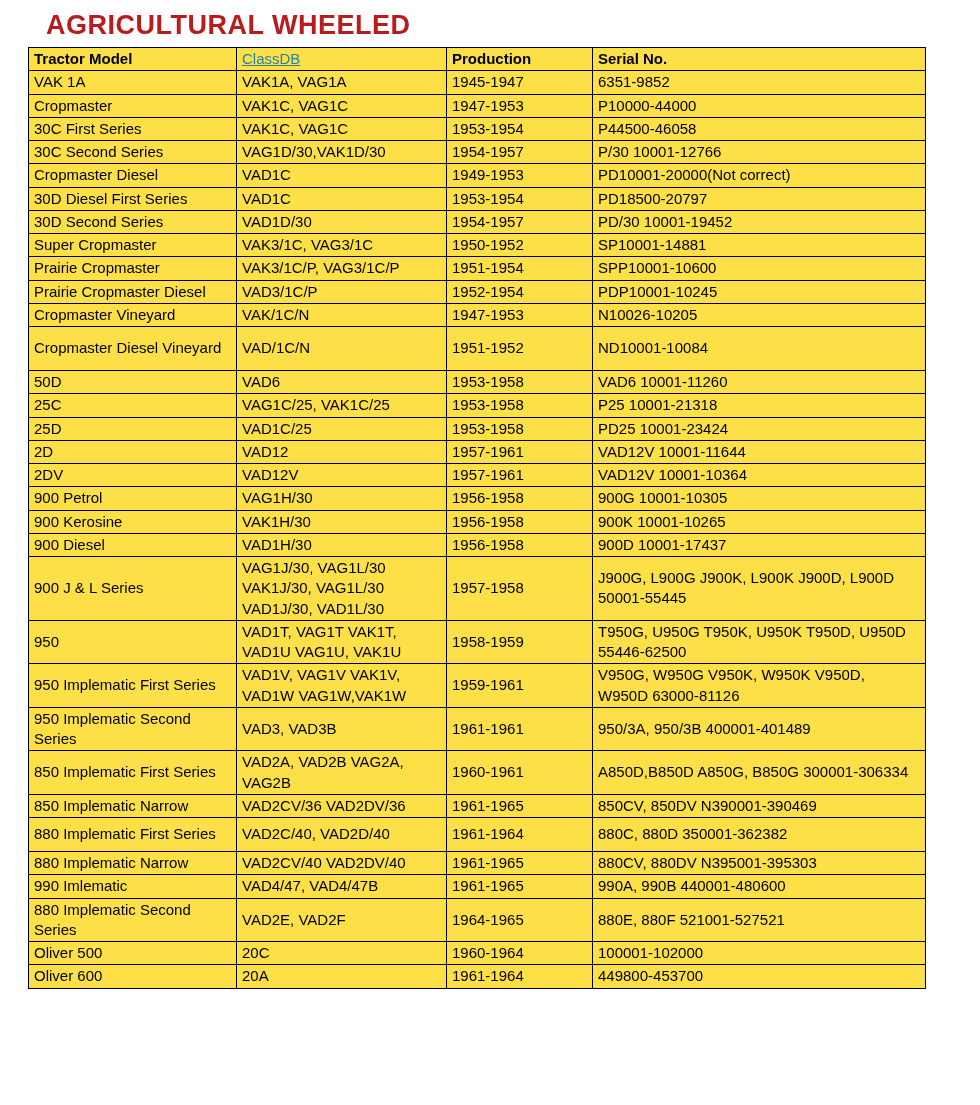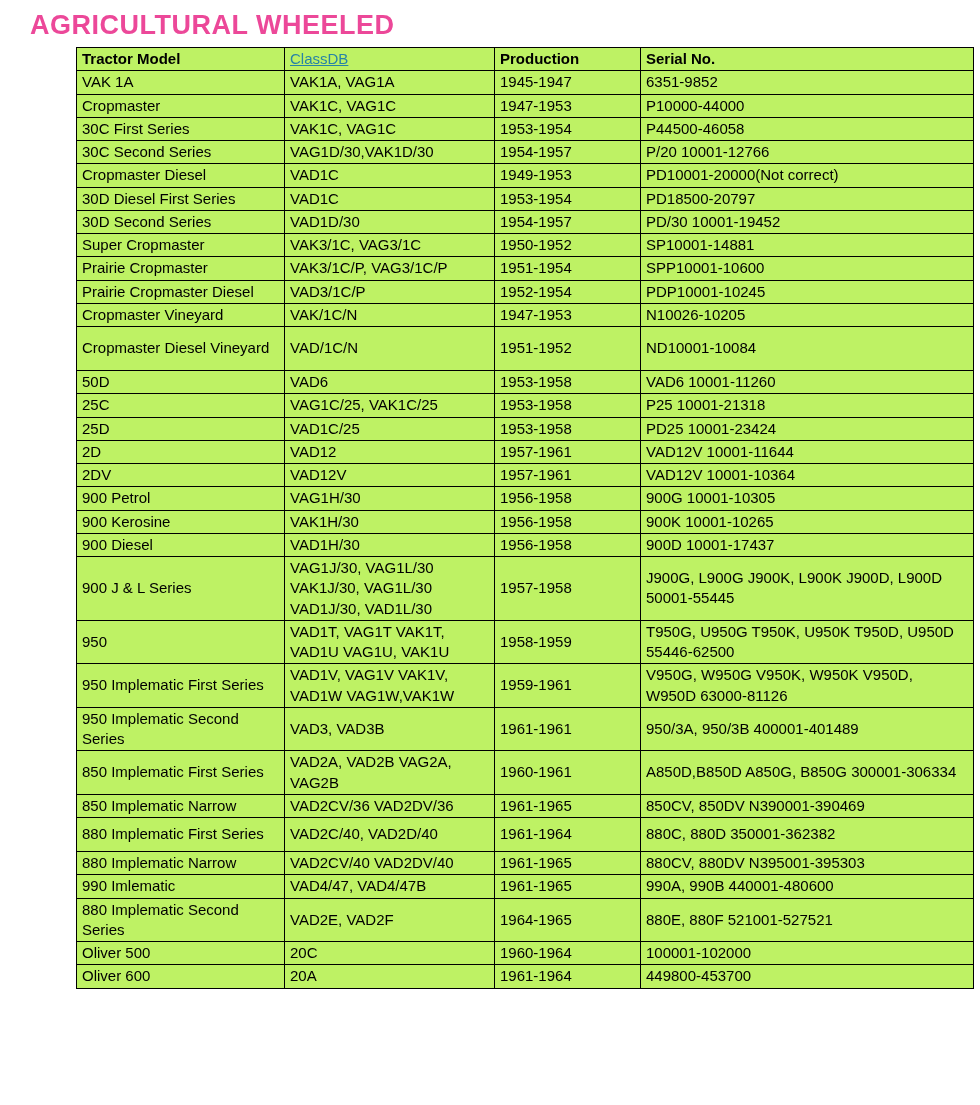--- a/index.html
+++ b/index.html
@@ -14,29 +14,28 @@
     height: 1105px;
     background: #ffffff;
     position: relative;
     box-sizing: border-box;
     padding: 8px 0 0 28px;
   }
   .page-title {
     font-size: 27px;
     font-weight: 600;
     letter-spacing: 0.5px;
-    color: #ec4899;
-    margin: 2px 0 6px 2px;
+    color: #b91c1c;
+    margin: 2px 0 6px 18px;
   }
   table.data-table {
     border-collapse: collapse;
     table-layout: fixed;
     width: 897px;
-    background: #bef264;
-    margin-left: 48px;
+    background: #fde047;
   }
   table.data-table th,
   table.data-table td {
     border: 1px solid #000000;
     padding: 1px 5px;
     font-size: 15px;
     line-height: 1.35;
     vertical-align: middle;
     text-align: left;
     white-space: pre-line;
@@ -99,21 +98,21 @@
         <tr>
           <td>30C First Series</td>
           <td>VAK1C, VAG1C</td>
           <td>1953-1954</td>
           <td>P44500-46058</td>
         </tr>
         <tr>
           <td>30C Second Series</td>
           <td>VAG1D/30,VAK1D/30</td>
           <td>1954-1957</td>
-          <td>P/20 10001-12766</td>
+          <td>P/30 10001-12766</td>
         </tr>
         <tr>
           <td>Cropmaster Diesel</td>
           <td>VAD1C</td>
           <td>1949-1953</td>
           <td>PD10001-20000(Not correct)</td>
         </tr>
         <tr>
           <td>30D Diesel First Series</td>
           <td>VAD1C</td>

